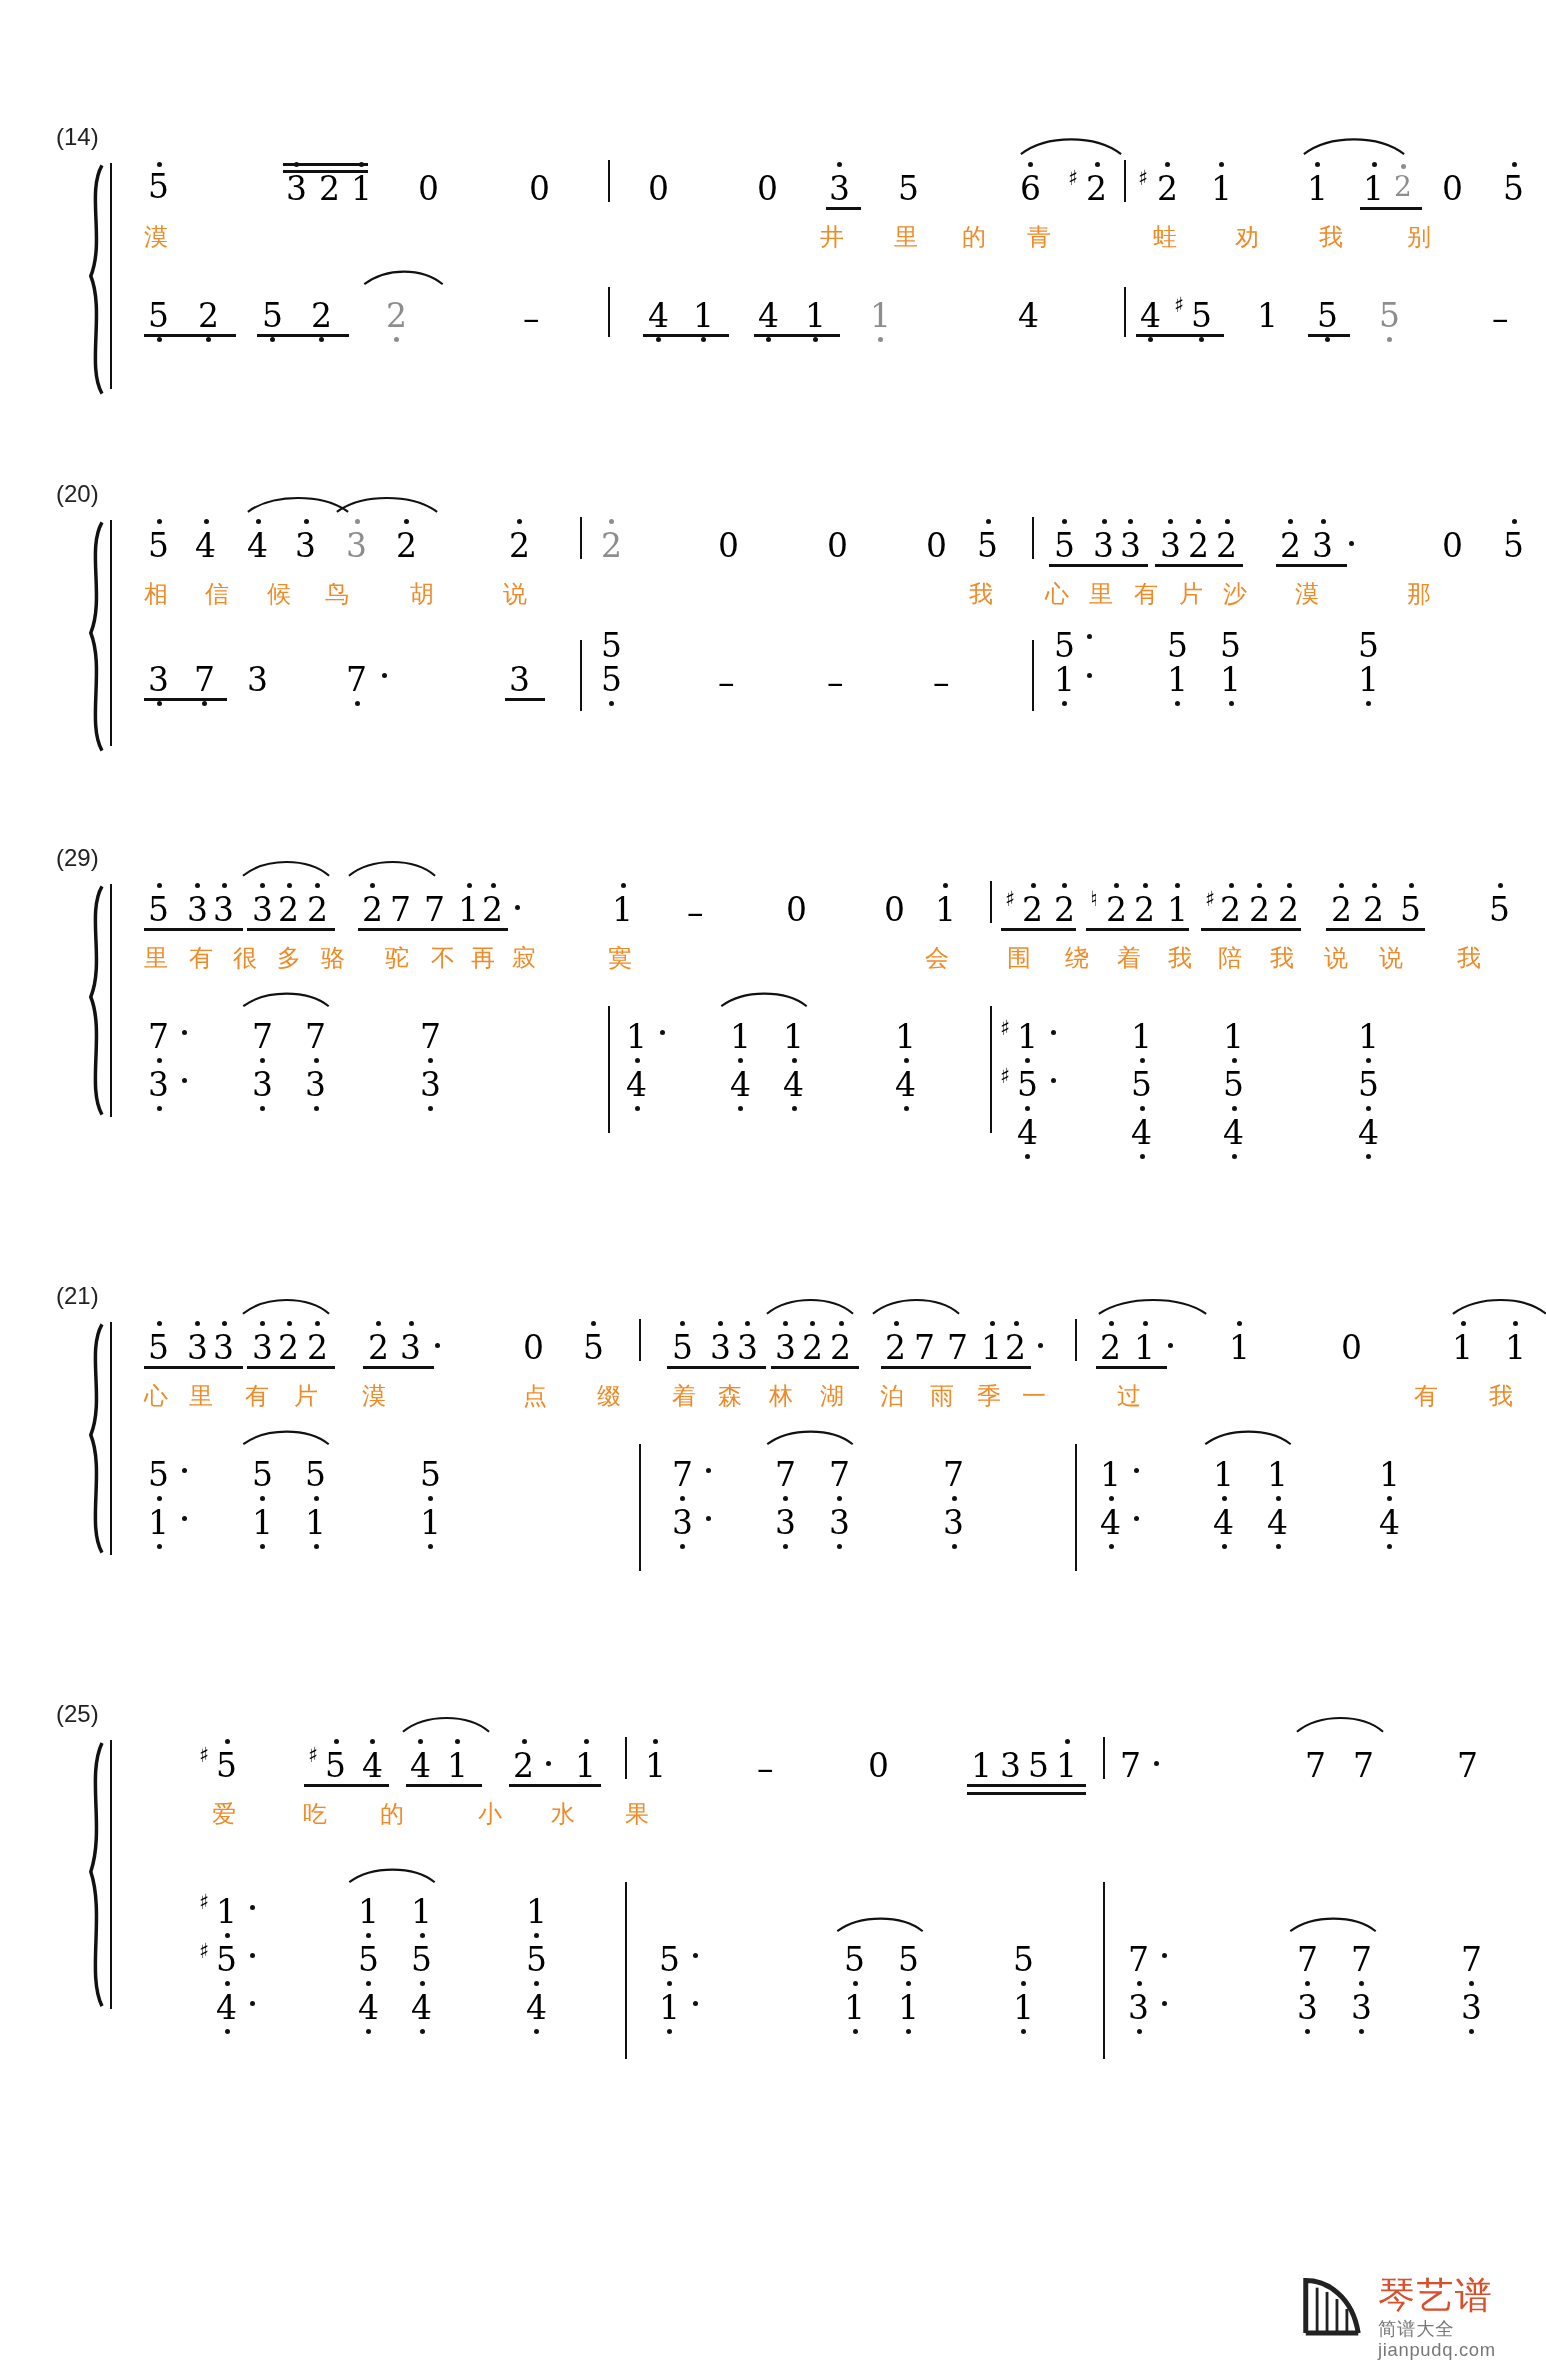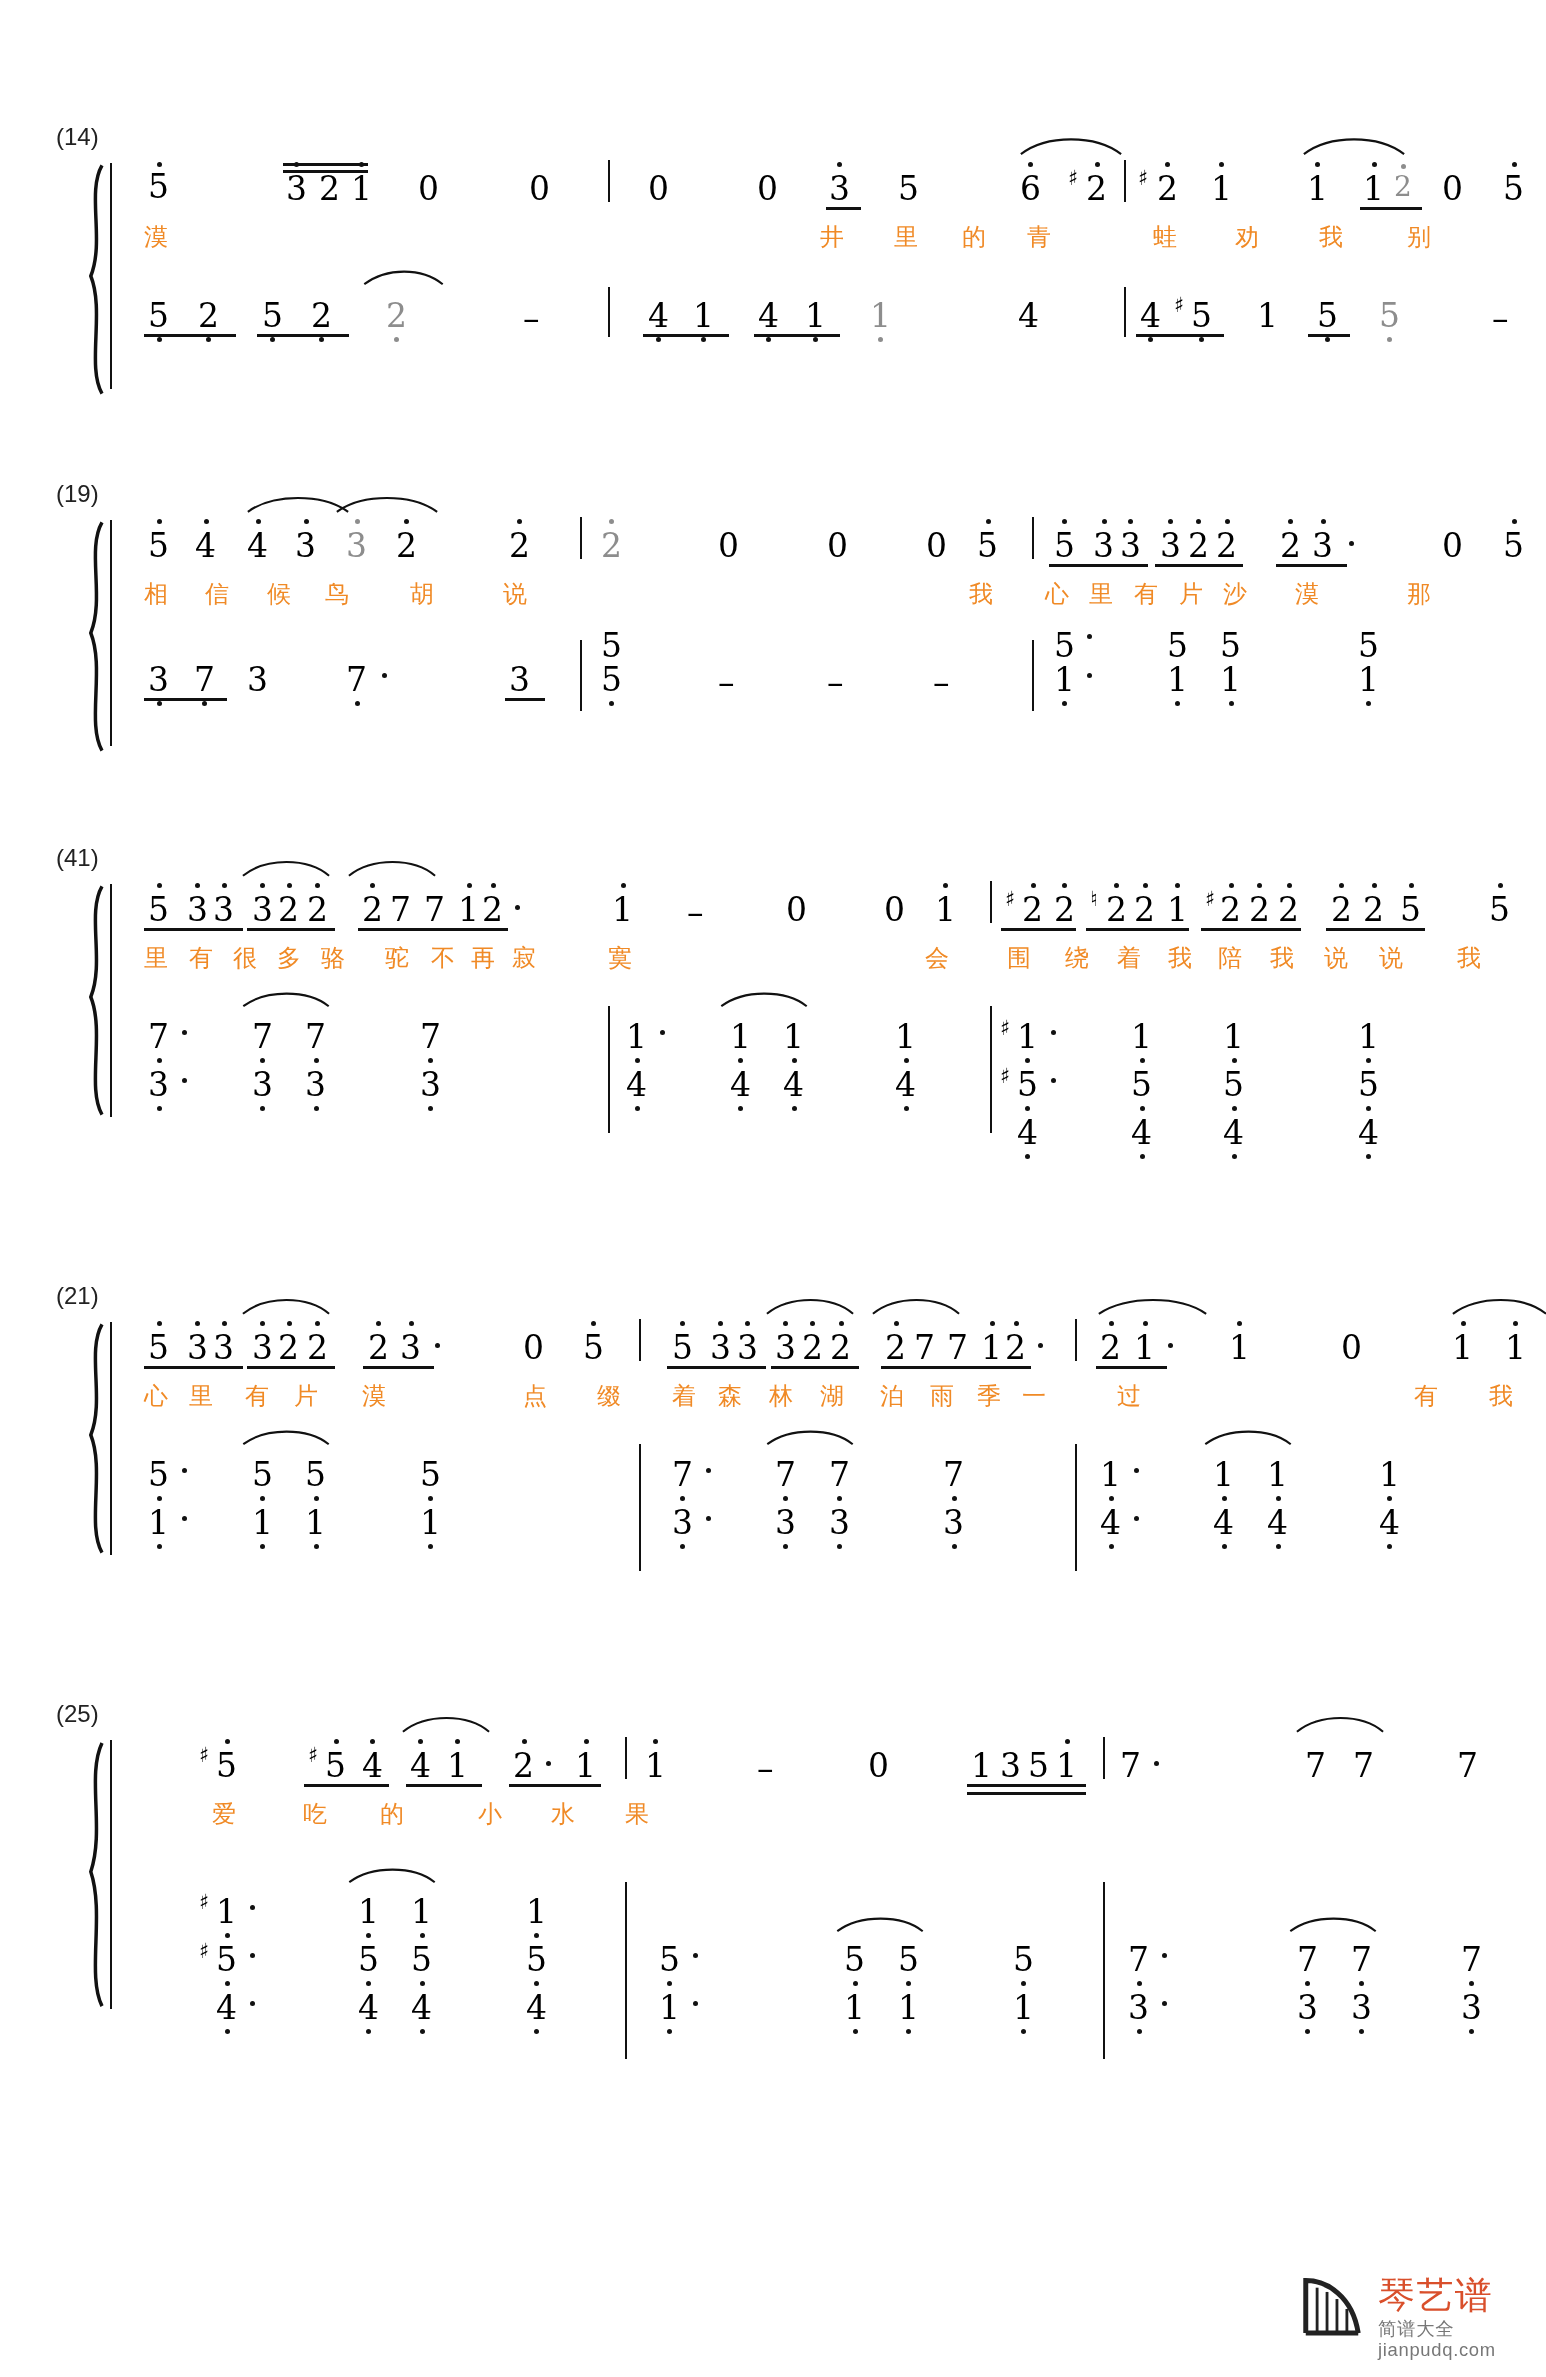--- a/index.html
+++ b/index.html
@@ -277,21 +277,21 @@
       <div class="beam" style="left:1195px; top:44px; width:42px;"></div>
       <div class="note gray" style="left:1266px; top:8.5px;">5</div>
       <div class="dotd gray" style="left:1274px; top:47px;"></div>
 
       <div class="dash" style="left:1379px; top:8.5px;">–</div>
 
     </div>
   </div>
 
   <div class="system" style="top:520px;">
-    <div class="measure-no">(19)</div>
+    <div class="measure-no">(20)</div>
     <div class="brace">
       <svg width="28" height="233" viewBox="0 0 40 330">
         <path d="M30 2 C 8 40, 34 110, 14 160 C 34 210, 8 290, 30 328" fill="none" stroke="#111" stroke-width="5"></path>
       </svg>
     </div>
     <div class="bar" style="left:68px; top:0px; height:226px;"></div>
 
     <div class="row" style="top:0px;">
       <div class="note" style="left:35px; top:8.5px;">5</div>
       <div class="dotu" style="left:44px; top:-1.4px;"></div>
@@ -422,21 +422,21 @@
       <div class="dotd" style="left:1116px; top:54px;"></div>
 
       <div class="note" style="left:1245px; top:-18.4px;">5</div>
       <div class="note" style="left:1245px; top:15.6px;">1</div>
       <div class="dotd" style="left:1253px; top:54px;"></div>
 
     </div>
   </div>
 
   <div class="system" style="top:884px;">
-    <div class="measure-no">(41)</div>
+    <div class="measure-no">(29)</div>
     <div class="brace">
       <svg width="28" height="233" viewBox="0 0 40 330">
         <path d="M30 2 C 8 40, 34 110, 14 160 C 34 210, 8 290, 30 328" fill="none" stroke="#111" stroke-width="5"></path>
       </svg>
     </div>
     <div class="bar" style="left:68px; top:0px; height:233px;"></div>
 
     <div class="row" style="top:0px;">
       <div class="note" style="left:35px; top:8.5px;">5</div>
       <div class="dotu" style="left:44px; top:-1.4px;"></div>

